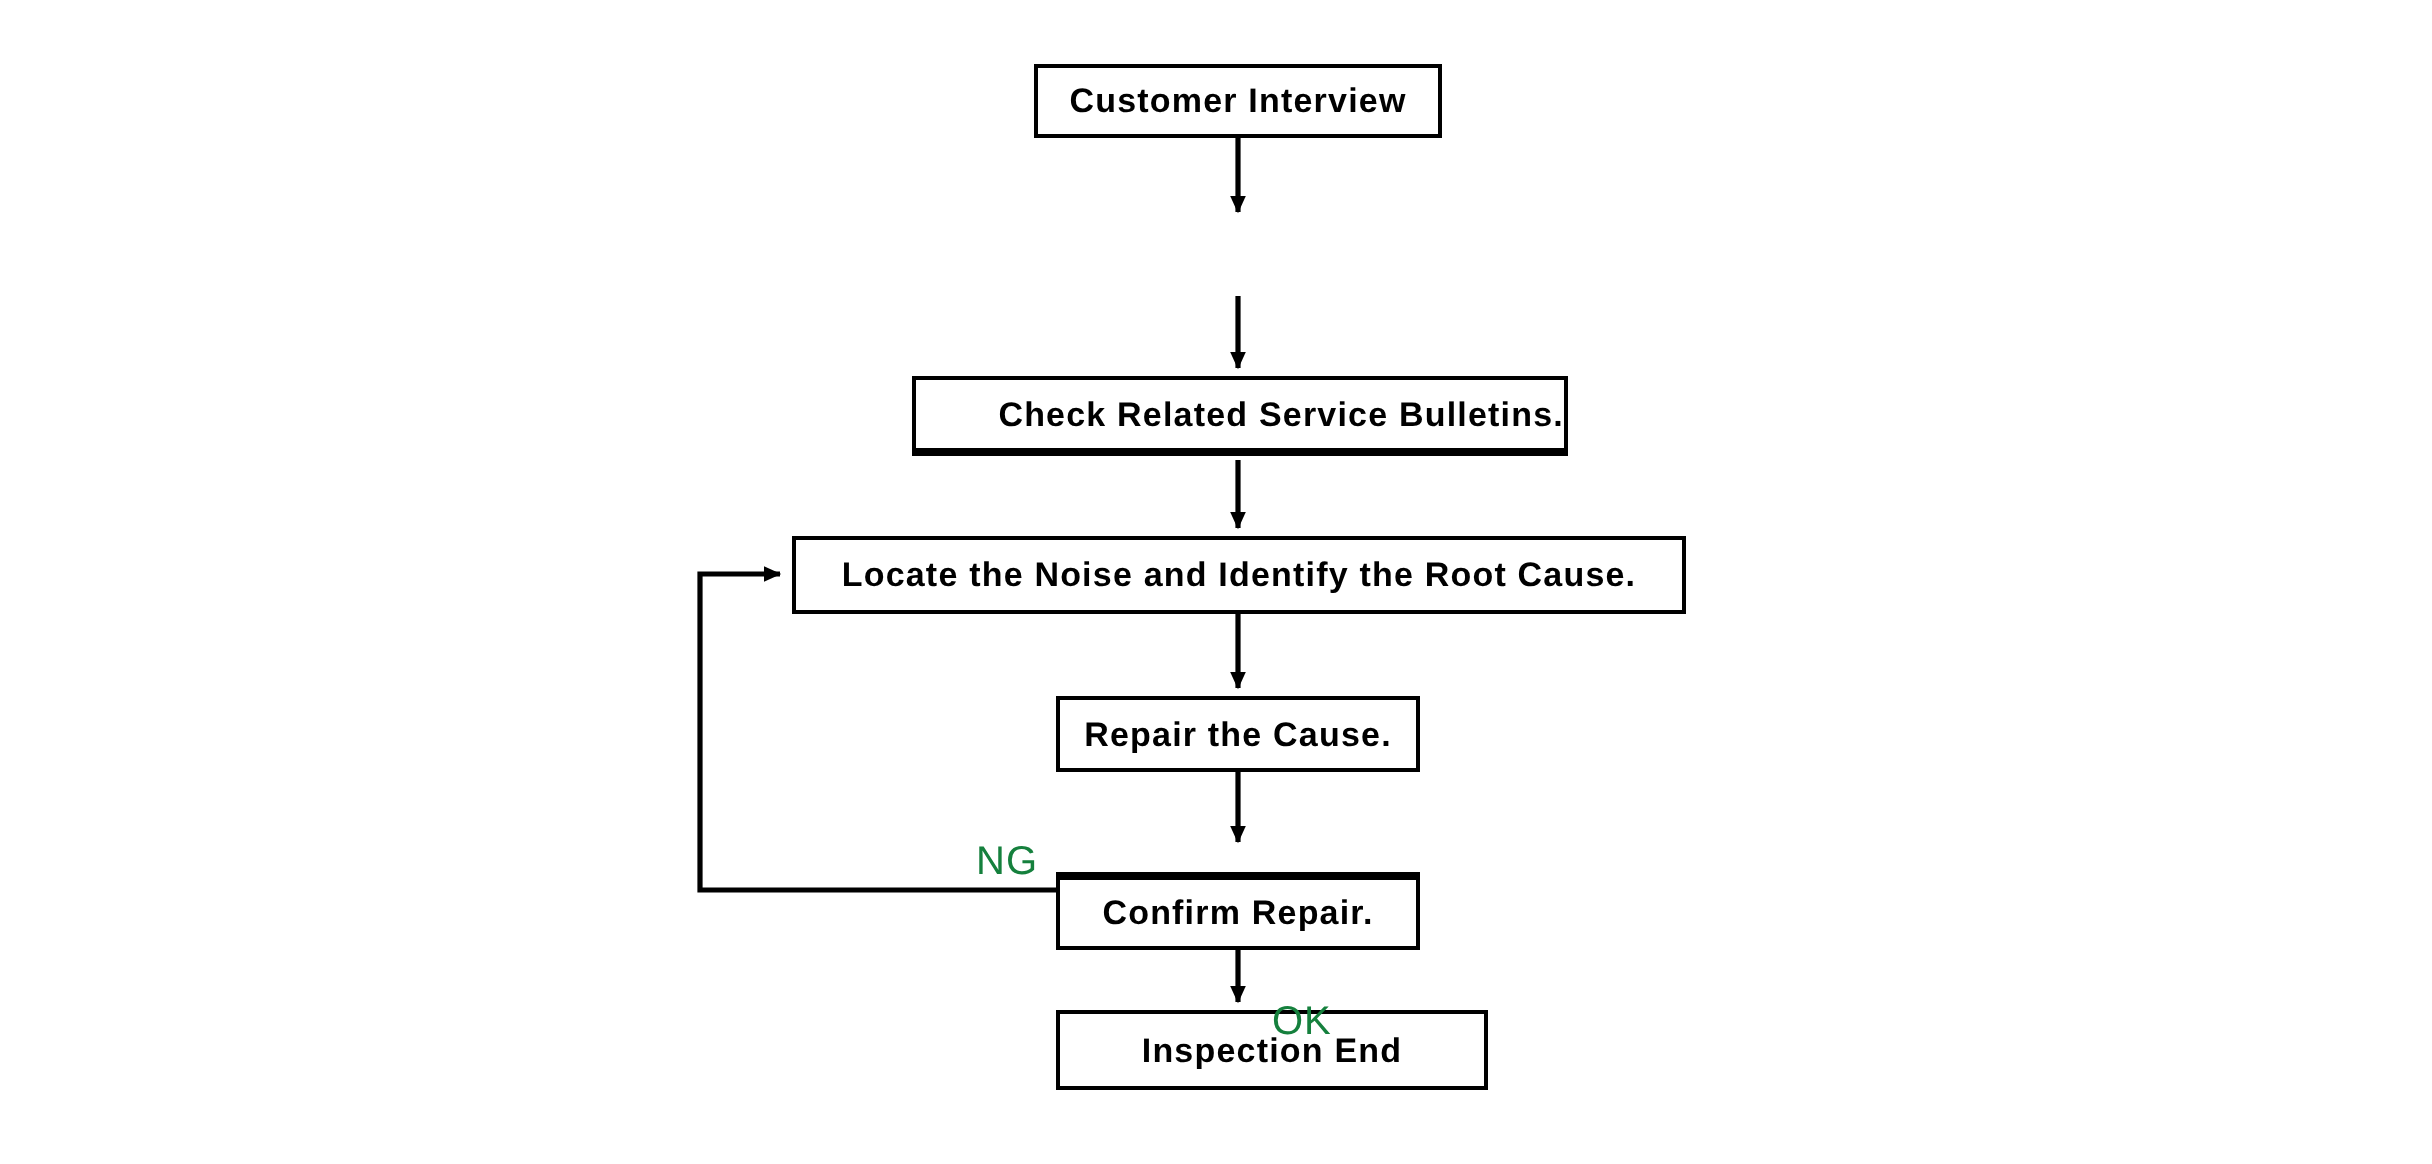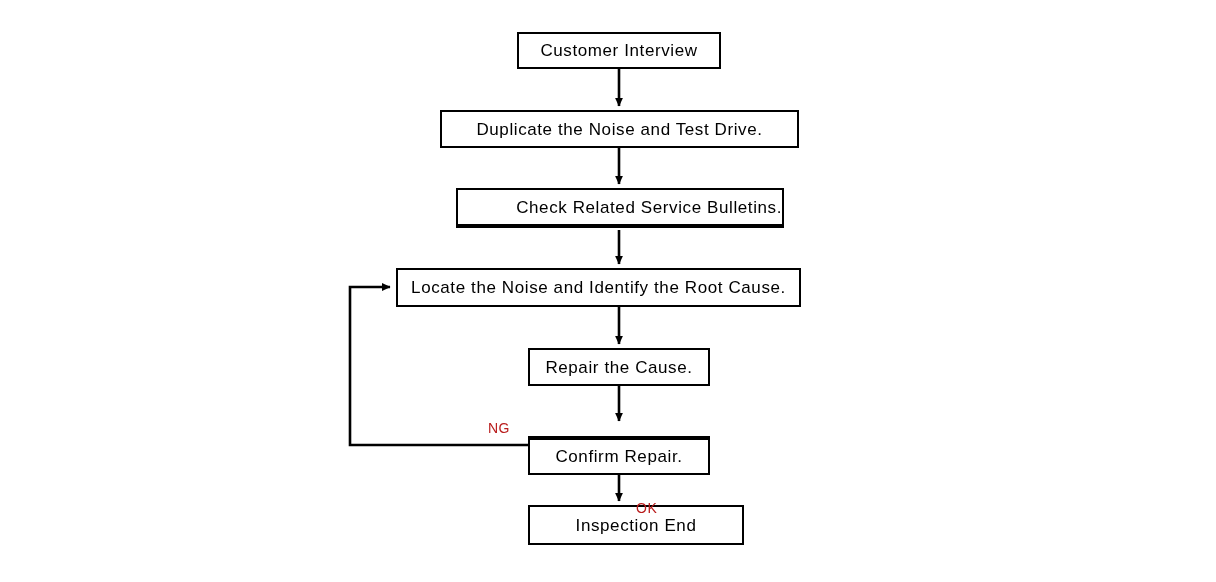--- a/index.html
+++ b/index.html
@@ -27,30 +27,31 @@
     border: 2px solid #000000;
     display: flex;
     align-items: center;
     justify-content: center;
     text-align: center;
     font-size: 17px;
     letter-spacing: 0.6px;
     line-height: 1;
     color: #000000;
     white-space: nowrap;
+    font-weight: bold;
   }
   .node.thick-bottom { border-bottom-width: 4px; justify-content: flex-end; }
   .node.thick-top    { border-top-width: 4px; margin-top: 10px; }
 
   .edge-label {
     position: absolute;
-    font-size: 14px;
+    font-size: 20px;
     letter-spacing: 0.5px;
     line-height: 1;
-    color: #b91c1c;
+    color: #15803d;
     white-space: nowrap;
   }
   svg.connectors {
     position: absolute;
     left: 0;
     top: 0;
     width: 1216px;
     height: 582px;
     overflow: visible;
   }
@@ -79,29 +80,26 @@
 
     <line x1="619" y1="465" x2="619" y2="501" stroke="#000000" stroke-width="2.6" marker-end="url(#arrowhead)"></line>
 
     <path d="M 528 445 L 350 445 L 350 287 L 390 287" fill="none" stroke="#000000" stroke-width="2.6" marker-end="url(#arrowhead)"></path>
   </svg>
 
   <div class="node" style="left:517px; top:32px; width:204px; height:37px;">
     <span>Customer Interview</span>
   </div>
 
-  <div class="node" style="left:440px; top:110px; width:359px; height:38px;">
-    <span>Duplicate the Noise and Test Drive.</span>
-  </div>
 
   <div class="node thick-bottom" style="left:456px; top:188px; width:328px; height:40px;">
     <span>Check Related Service Bulletins.</span>
   </div>
 
-  <div class="node" style="left:396px; top:268px; width:405px; height:39px;">
+  <div class="node" style="left:396px; top:268px; width:447px; height:39px;">
     <span>Locate the Noise and Identify the Root Cause.</span>
   </div>
 
   <div class="node" style="left:528px; top:348px; width:182px; height:38px;">
     <span>Repair the Cause.</span>
   </div>
 
   <div class="node thick-top" style="left:528px; top:426px; width:182px; height:39px;">
     <span>Confirm Repair.</span>
   </div>

